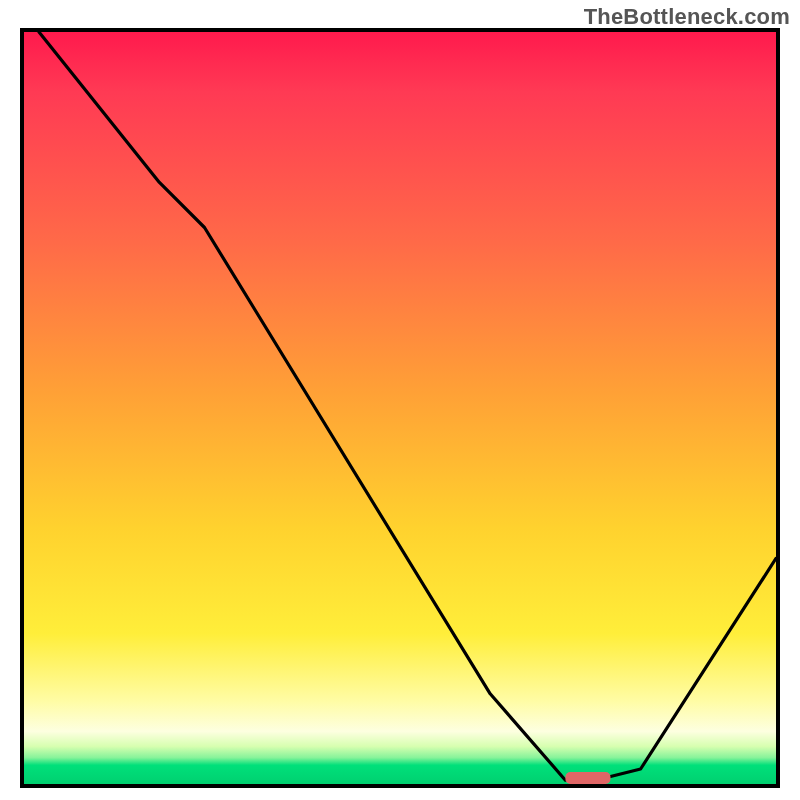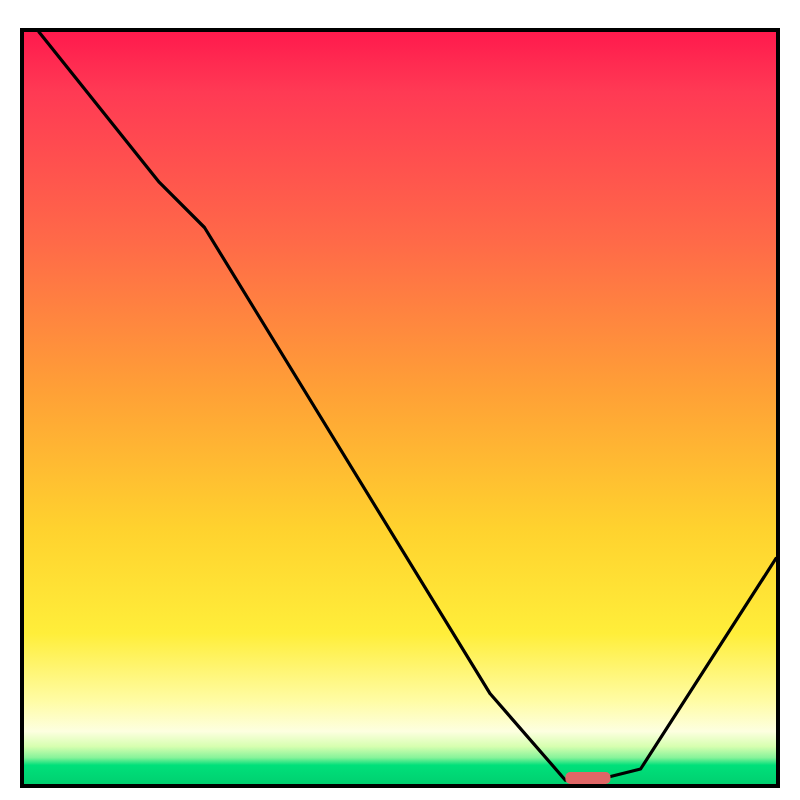--- a/index.html
+++ b/index.html
@@ -71,20 +71,21 @@
   }
   .marker {
     fill: #e06666;
     stroke: none;
   }
 </style>
 </head>
 <body>
 <div class="wrap">
 
+<div class="watermark">TheBottleneck.com</div>
 
 <div class="plot-frame">
   <div class="gradient"></div>
   <svg class="overlay" viewBox="0 0 752 752" preserveAspectRatio="none">
     <path class="curve" d="M15.0 0.0 L135.4 150.4 L180.5 195.5 L466.2 661.8 L541.4 748.2 L571.5 748.2 L616.6 737.0 L752.0 526.4"></path>
     <rect class="marker" x="541.4" y="740.0" width="45.1" height="12" rx="5" ry="5" fill="#e06666"></rect>
   </svg>
 </div>
 
 </div>

